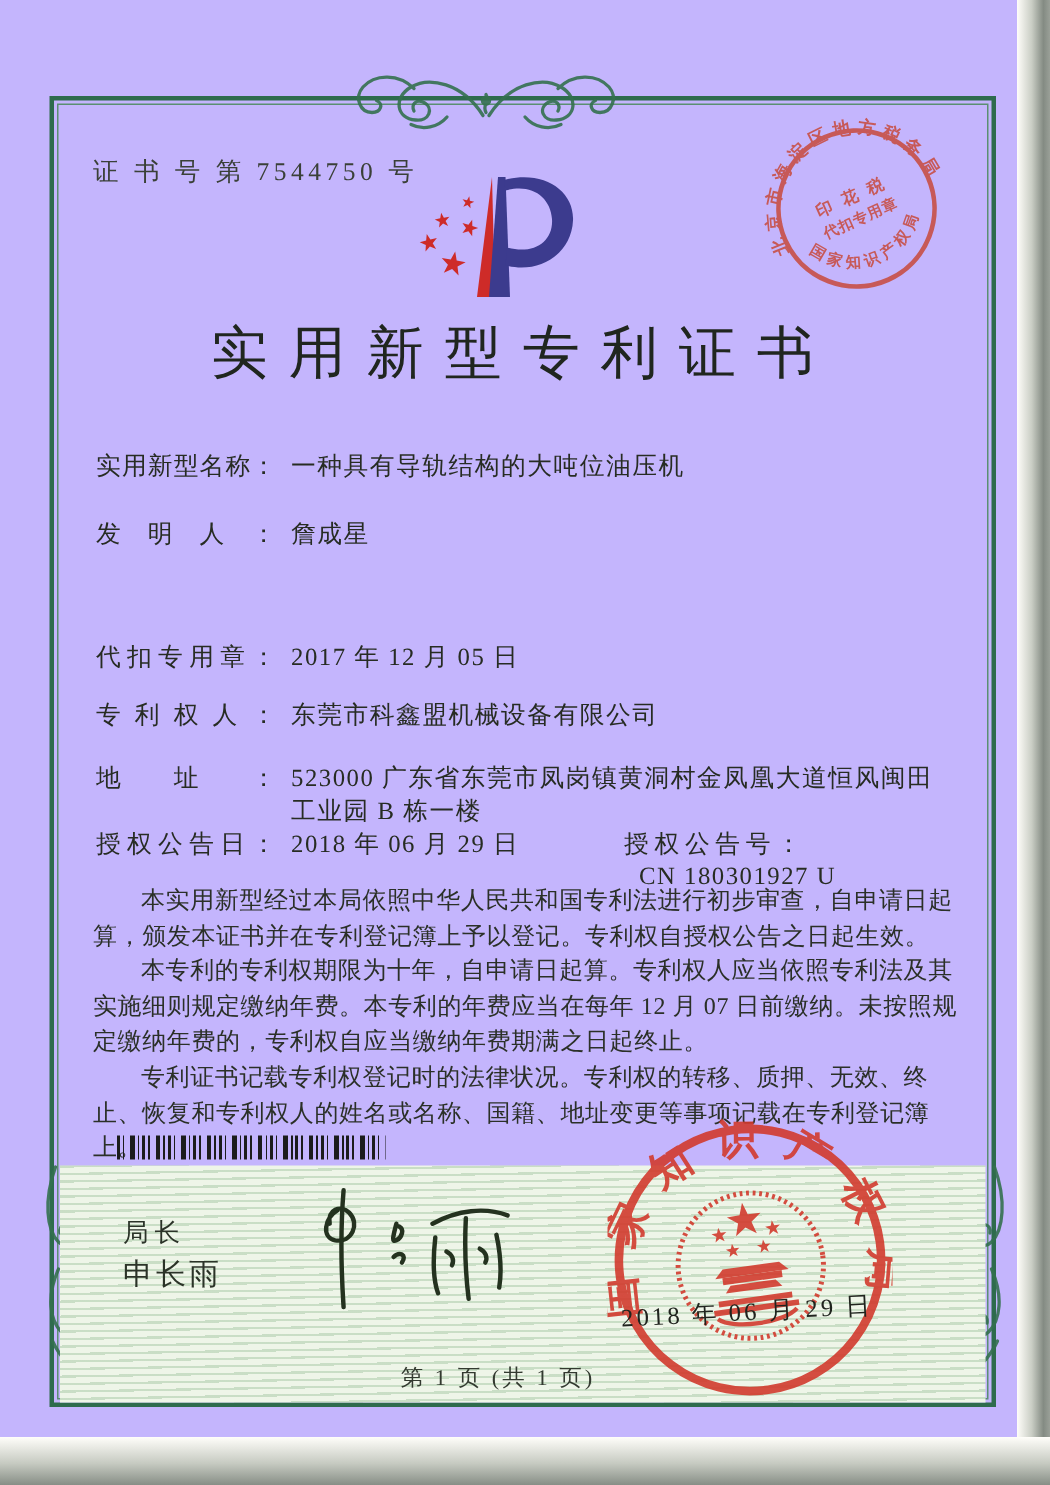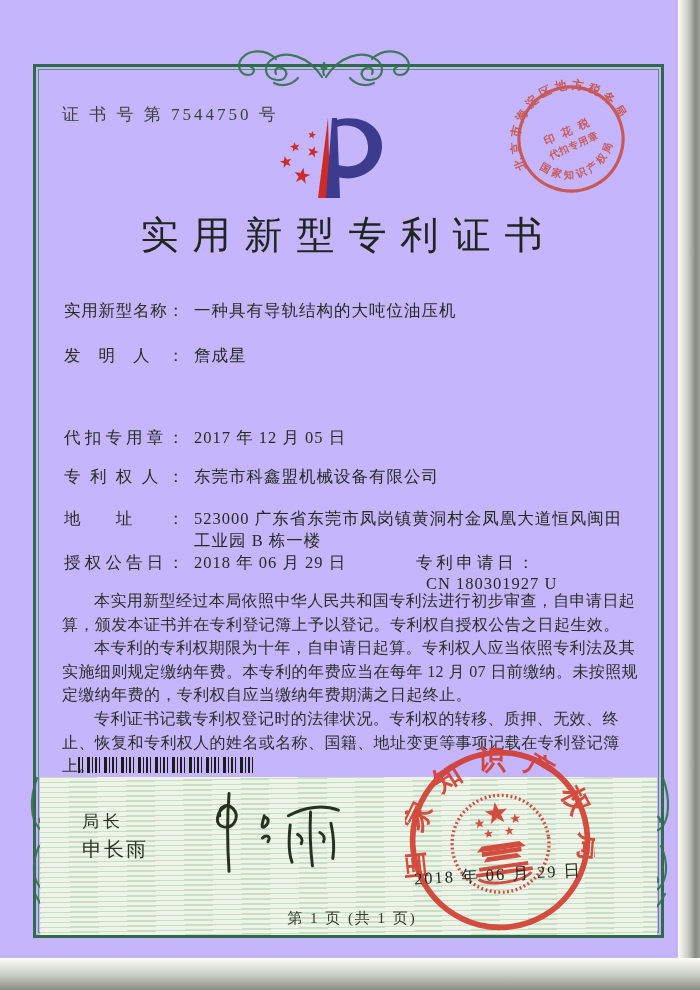--- a/index.html
+++ b/index.html
@@ -46,21 +46,21 @@
     background-image:repeating-linear-gradient(179deg,rgba(116,168,118,0.30) 0 1.5px,rgba(255,255,255,0) 1.5px 5px);}
 
   .director-title{position:absolute;left:82px;top:810px;font-size:17px;color:#2b3328;letter-spacing:4px;font-family:Liberation Serif, serif;}
   .director-name{position:absolute;left:82px;top:836px;font-size:20px;color:#2b3328;letter-spacing:2px;}
 
   .signature{position:absolute;left:185px;top:788px;}
   .official-seal{position:absolute;left:405px;top:745px;opacity:0.9;}
   .seal-date{position:absolute;left:414px;top:864px;font-size:16.5px;color:#20241e;
     letter-spacing:2px;transform:rotate(-3deg);}
 
-  .page-footer{position:absolute;left:47px;top:909px;width:610px;text-align:center;
+  .page-footer{position:absolute;left:27px;top:909px;width:610px;text-align:center;
     font-size:15px;color:#333a30;letter-spacing:2px;}
 
   .tax-stamp{position:absolute;left:508px;top:76px;opacity:0.85;}
   .cnipa-logo{position:absolute;left:276px;top:110px;}
   .ornament{position:absolute;}
   .orn-top{left:234px;top:45px;}
   .orn-bl{left:25px;top:776px;}
   .orn-br{left:575px;top:776px;}
 </style>
 </head>
@@ -157,21 +157,21 @@
   </div>
   <div class="field-row" style="top:466px">
     <span class="flabel">专利权人：</span><span class="fvalue">东莞市科鑫盟机械设备有限公司</span>
   </div>
   <div class="field-row" style="top:508px">
     <span class="flabel">地址：</span><span class="addr-lines"><span>523000 广东省东莞市凤岗镇黄洞村金凤凰大道恒风闽田</span><br><span>工业园 B 栋一楼</span></span>
   </div>
   <div class="field-row" style="top:552px">
     <span class="flabel">授权公告日：</span><span class="fvalue">2018 年 06 月 29 日</span>
     <span class="pair2">
-      <span class="flabel">专利申请日：</span><span class="fvalue">CN 180301927 U</span>
+      <span class="flabel">授权公告号：</span><span class="fvalue">CN 180301927 U</span>
     </span>
   </div>
 
   <div class="paragraphs">
     <p>本实用新型经过本局依照中华人民共和国专利法进行初步审查，自申请日起算，颁发本证书并在专利登记簿上予以登记。专利权自授权公告之日起生效。</p>
     <p>本专利的专利权期限为十年，自申请日起算。专利权人应当依照专利法及其实施细则规定缴纳年费。本专利的年费应当在每年 12 月 07 日前缴纳。未按照规定缴纳年费的，专利权自应当缴纳年费期满之日起终止。</p>
     <p>专利证书记载专利权登记时的法律状况。专利权的转移、质押、无效、终止、恢复和专利权人的姓名或名称、国籍、地址变更等事项记载在专利登记簿上。</p>
   </div>
 
   <div class="barcode"></div>

